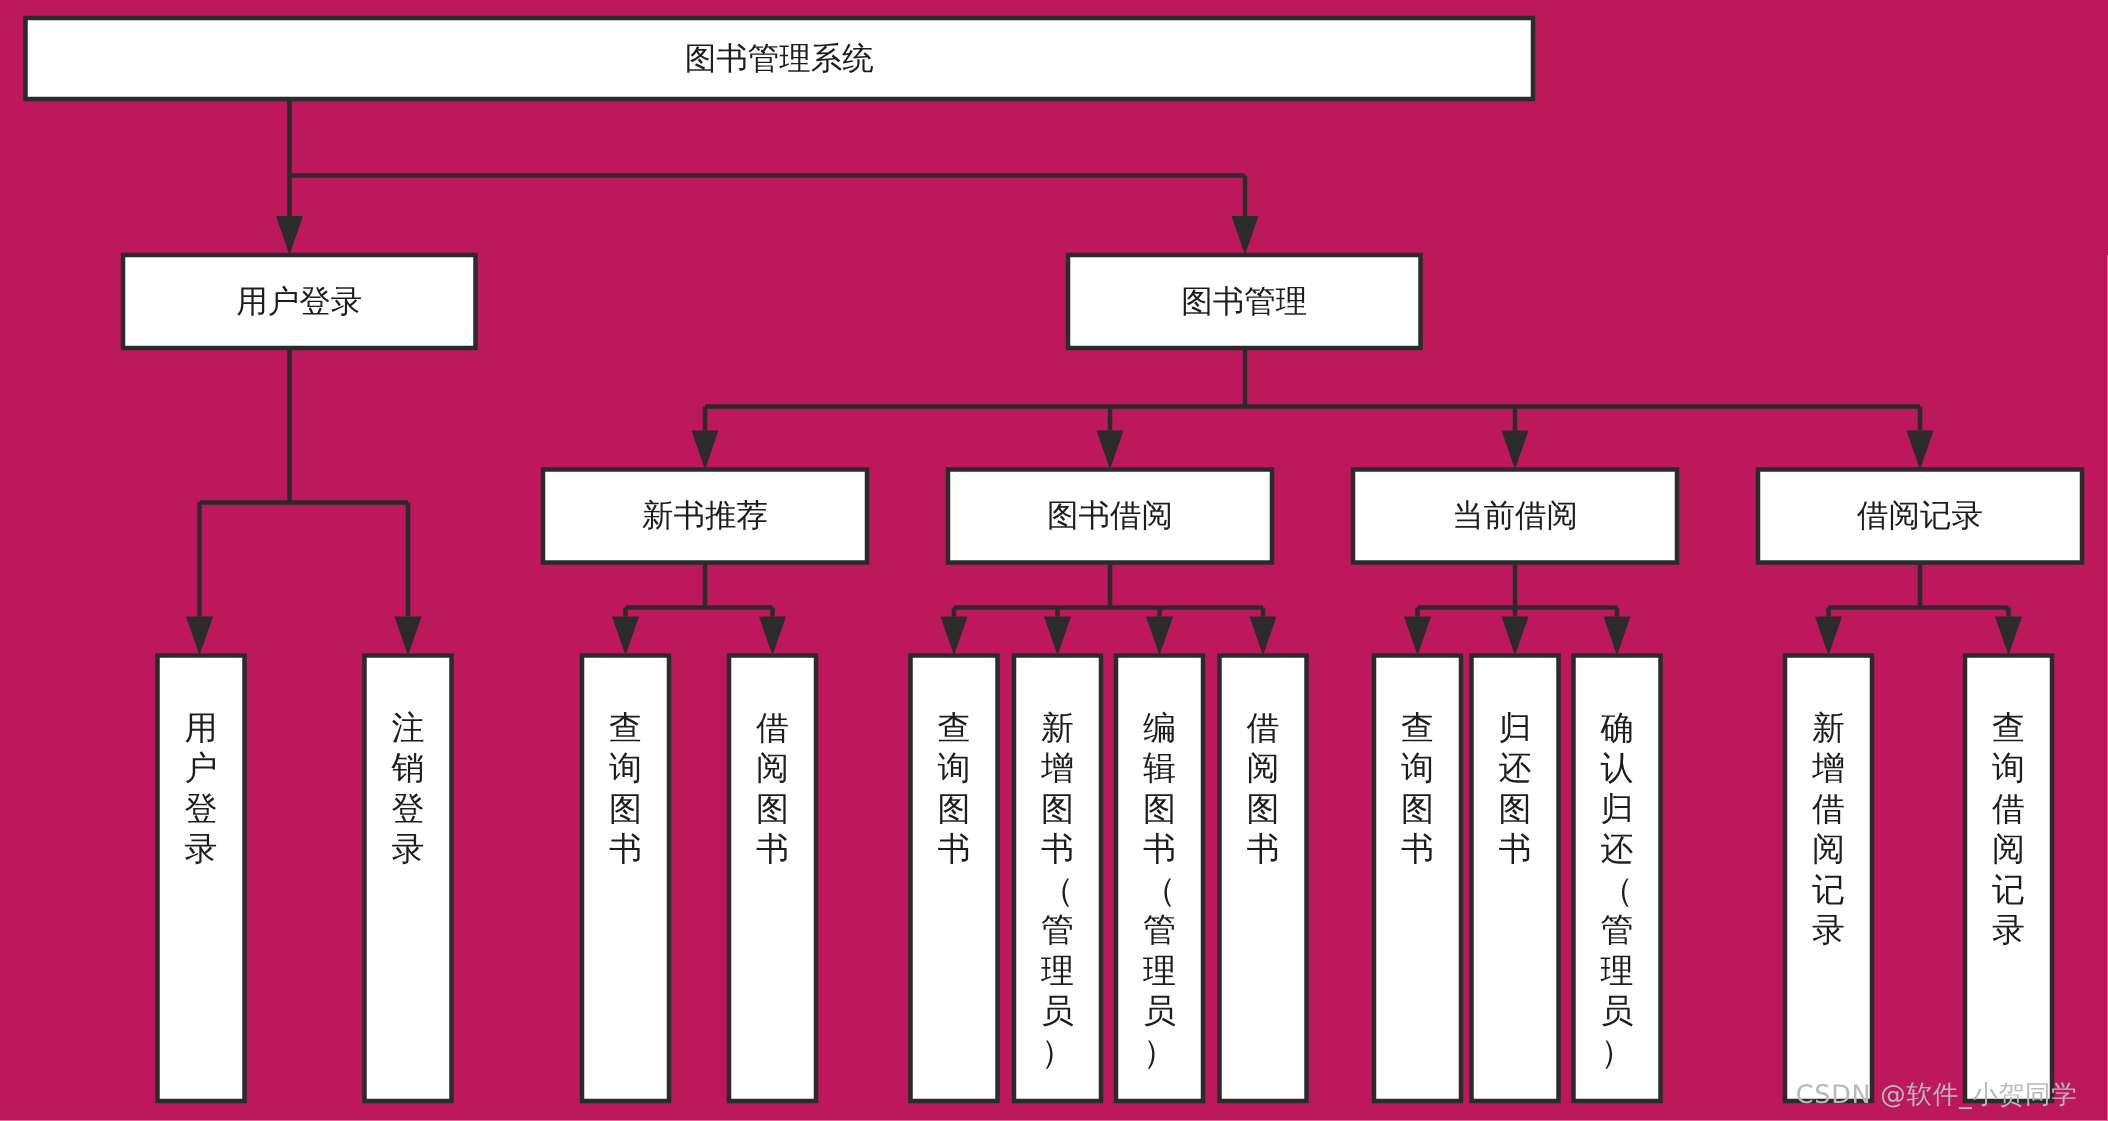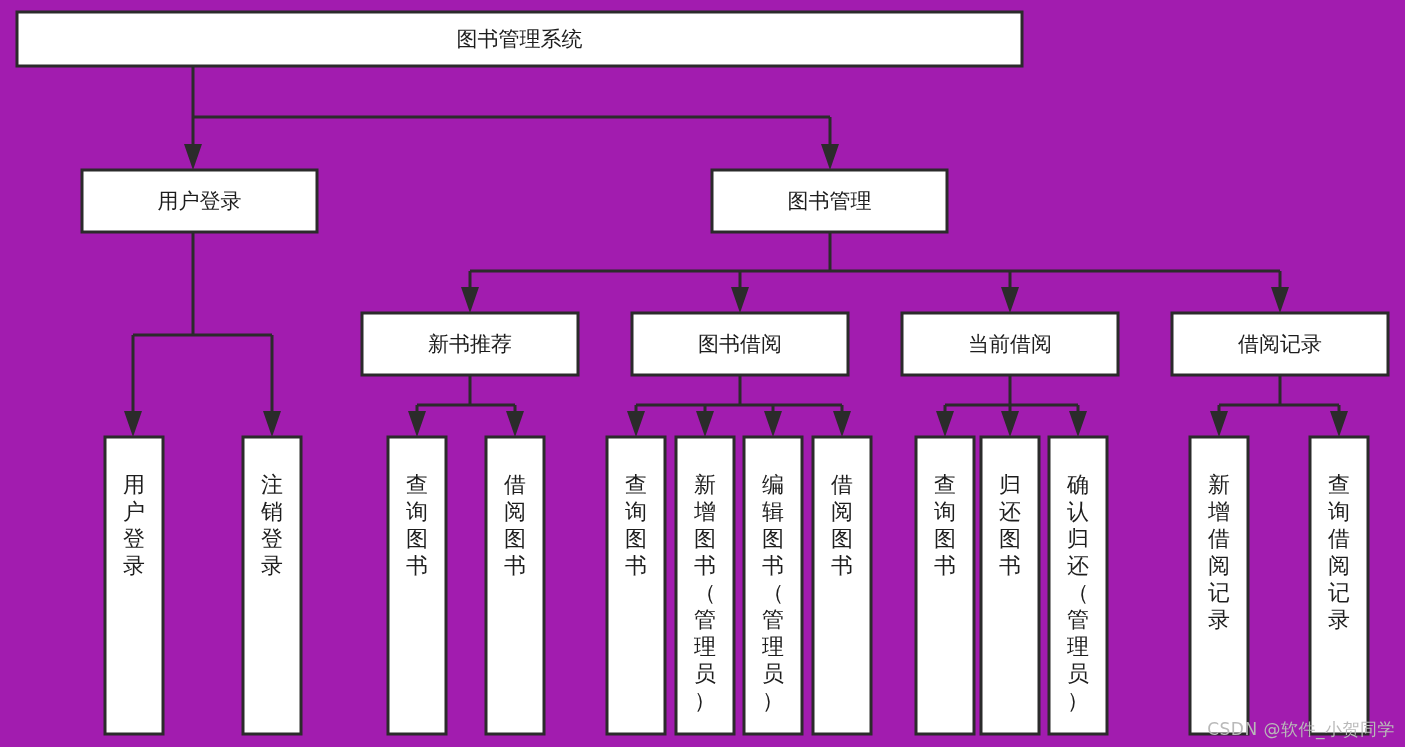--- a/index.html
+++ b/index.html
@@ -10,21 +10,21 @@
   body {
     width: 1405px;
     height: 747px;
     font-family: "DejaVu Sans", "Liberation Sans", sans-serif;
     overflow: hidden;
   }
   #diagram-root {
     position: relative;
     width: 1405px;
     height: 747px;
-    background: #a21caf;
+    background: #be185d;
   }
   svg#tree-svg {
     position: absolute;
     left: 0;
     top: 0;
     width: 1405px;
     height: 747px;
     display: block;
   }
   .node-box {
@@ -50,21 +50,21 @@
     dominant-baseline: middle;
   }
   .node-label-v {
     font-family: "DejaVu Sans", "Liberation Sans", sans-serif;
     font-size: 22px;
     fill: #1d1d1d;
     text-anchor: middle;
   }
   .watermark {
     position: absolute;
-    right: 10px;
+    right: 20px;
     bottom: 6px;
     font-family: "DejaVu Sans", "Liberation Sans", sans-serif;
     font-size: 17px;
     color: #b9b9b9;
     letter-spacing: 0.5px;
     white-space: nowrap;
     user-select: none;
   }
 </style>
 </head>

